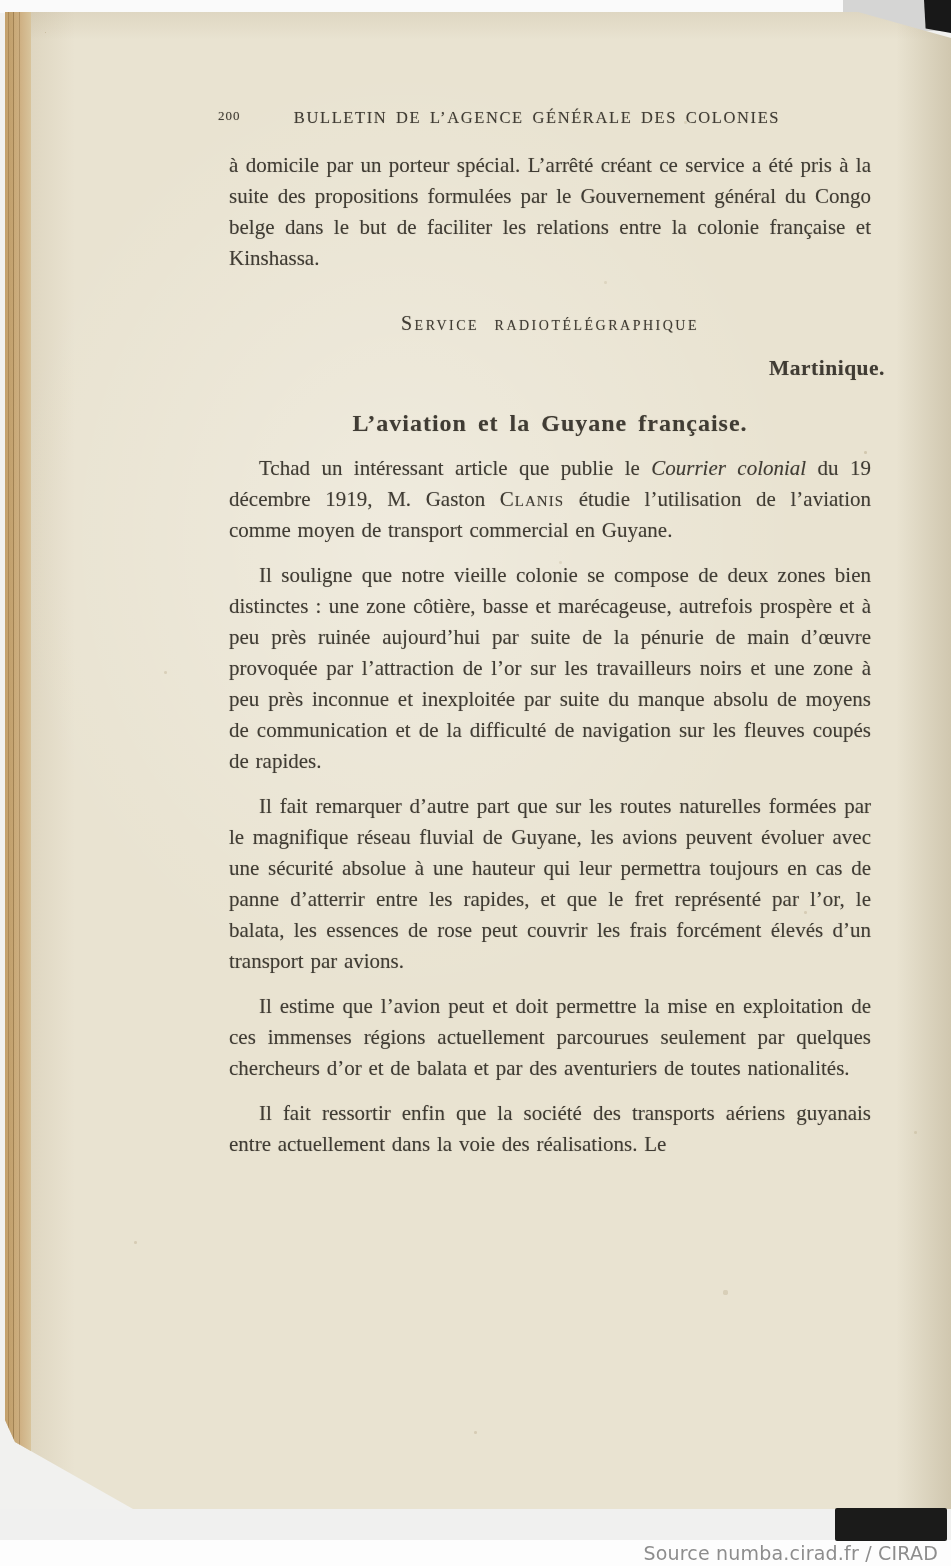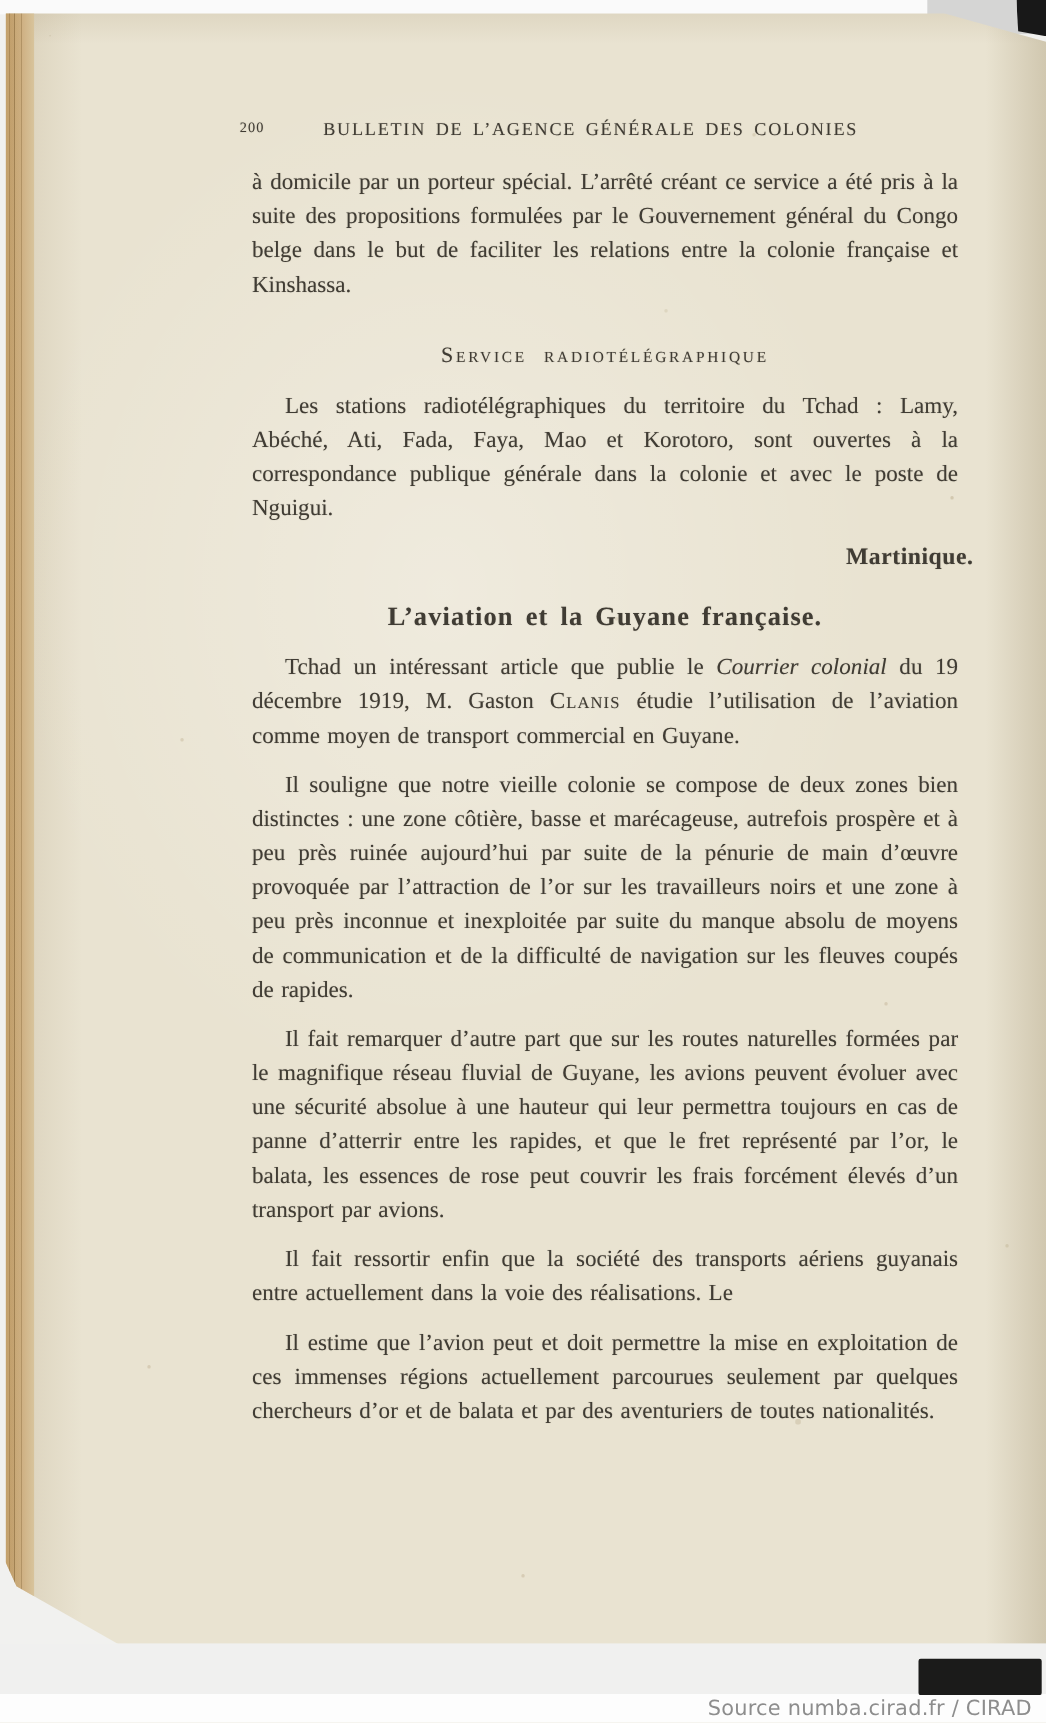--- a/index.html
+++ b/index.html
@@ -75,21 +75,21 @@
     margin:10px 0 16px; text-align:right; font-weight:bold; font-size:21.5px; letter-spacing:0.5px;
   }
   .content .heading_bold_large {
     margin:24px 0 3px; text-align:center; font-weight:bold; font-size:24px;
     letter-spacing:1px; word-spacing:4px;
   }
   .content span.italic { font-style:italic; }
   .content span.smallcaps { font-variant:small-caps; letter-spacing:1px; }
 
   
-  .bottom-area { position:absolute; left:0; bottom:0; width:951px; height:72px; background:#f0f0ef; }
+  .bottom-area { position:absolute; left:0; bottom:0; width:951px; height:57px; background:#f0f0ef; }
   .bottom-white { position:absolute; left:0; bottom:0; width:951px; height:26px; background:#fdfdfd; }
   .black-mark-bottom {
     position:absolute; right:4px; bottom:25px; width:112px; height:33px; background:#1b1b1a;
     border-radius:2px;
   }
   .source-line {
     position:absolute; right:13px; bottom:2px;
     font-family:"DejaVu Sans", sans-serif; font-size:19px; color:#8d8d8d; letter-spacing:0.2px;
   }
 </style>
@@ -107,28 +107,27 @@
     <div class="speckles"></div>
 
     <div class="text-col">
       <div class="header">
         <span class="page-number">200</span>
         <span class="running-title">BULLETIN DE L’AGENCE GÉNÉRALE DES COLONIES</span>
       </div>
       <div class="content">
           <p class="para"><span>à domicile par un porteur spécial. L’arrêté créant ce service a été pris à la suite des propositions formulées par le Gouvernement général du Congo belge dans le but de faciliter les relations entre la colonie française et Kinshassa.</span></p>
           <h3 class="heading_smallcaps">Service radiotélégraphique</h3>
-          <p class="para indent"><span>Les stations radiotélégraphiques du territoire du Tchad : Lamy, Abéché, Ati, Fada, Faya, Mao et Korotoro, sont ouvertes à la correspondance publique générale dans la colonie et avec le poste de Nguigui.</span></p>
           <h3 class="heading_bold">Martinique.</h3>
           <h3 class="heading_bold_large">L’aviation et la Guyane française.</h3>
           <p class="para indent"><span>Tchad un intéressant article que publie le </span><span class="italic">Courrier colonial</span><span> du 19 décembre 1919, M. Gaston </span><span class="smallcaps">Clanis</span><span> étudie l’utilisation de l’aviation comme moyen de transport commercial en Guyane.</span></p>
           <p class="para indent"><span>Il souligne que notre vieille colonie se compose de deux zones bien distinctes : une zone côtière, basse et marécageuse, autrefois prospère et à peu près ruinée aujourd’hui par suite de la pénurie de main d’œuvre provoquée par l’attraction de l’or sur les travailleurs noirs et une zone à peu près inconnue et inexploitée par suite du manque absolu de moyens de communication et de la difficulté de navigation sur les fleuves coupés de rapides.</span></p>
           <p class="para indent"><span>Il fait remarquer d’autre part que sur les routes naturelles formées par le magnifique réseau fluvial de Guyane, les avions peuvent évoluer avec une sécurité absolue à une hauteur qui leur permettra toujours en cas de panne d’atterrir entre les rapides, et que le fret représenté par l’or, le balata, les essences de rose peut couvrir les frais forcément élevés d’un transport par avions.</span></p>
+          <p class="para indent"><span>Il estime que l’avion peut et doit permettre la mise en exploitation de ces immenses régions actuellement parcourues seulement par quelques chercheurs d’or et de balata et par des aventuriers de toutes nationalités.</span></p>
           <p class="para indent"><span>Il fait ressortir enfin que la société des transports aériens guyanais entre actuellement dans la voie des réalisations. Le</span></p>
-          <p class="para indent"><span>Il estime que l’avion peut et doit permettre la mise en exploitation de ces immenses régions actuellement parcourues seulement par quelques chercheurs d’or et de balata et par des aventuriers de toutes nationalités.</span></p>
         </div>
     </div>
   </div>
 
   <div class="bottom-area">
     <div class="bottom-white"></div>
     <div class="black-mark-bottom"></div>
     <span class="source-line">Source numba.cirad.fr / CIRAD</span>
   </div>
 

